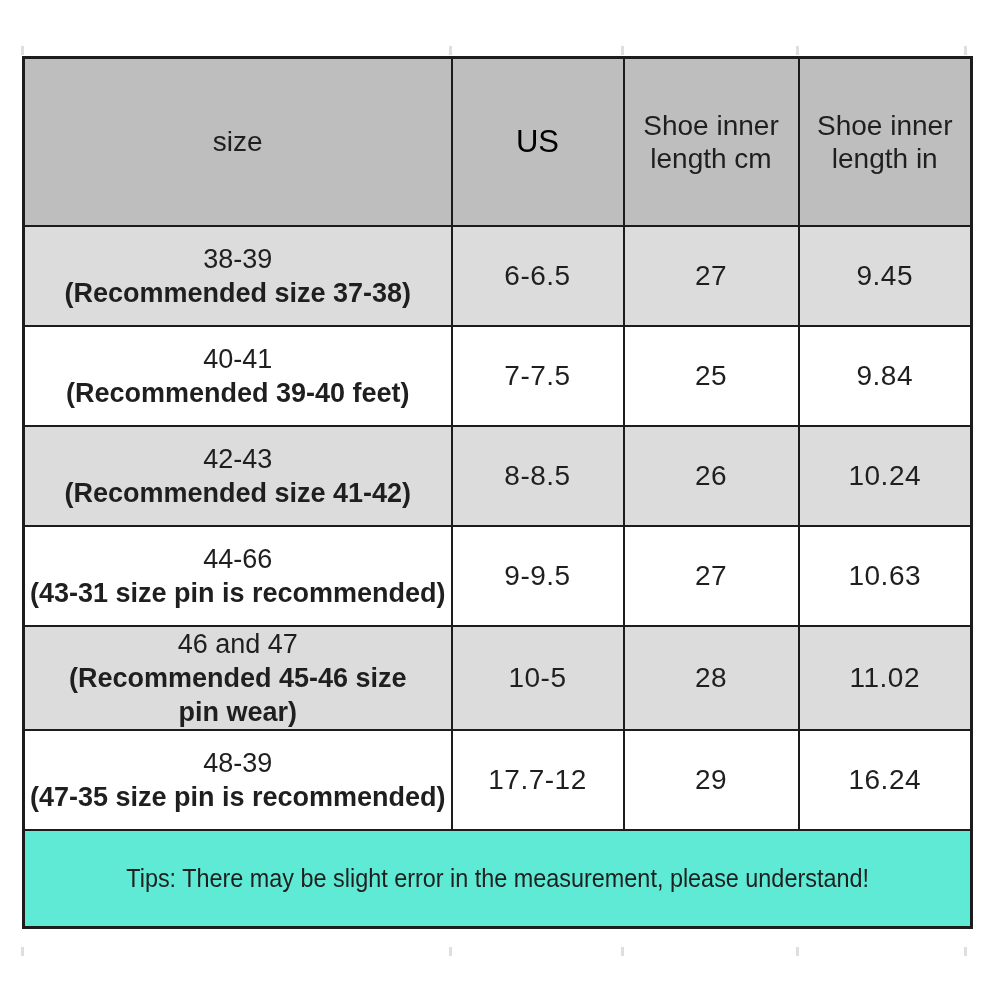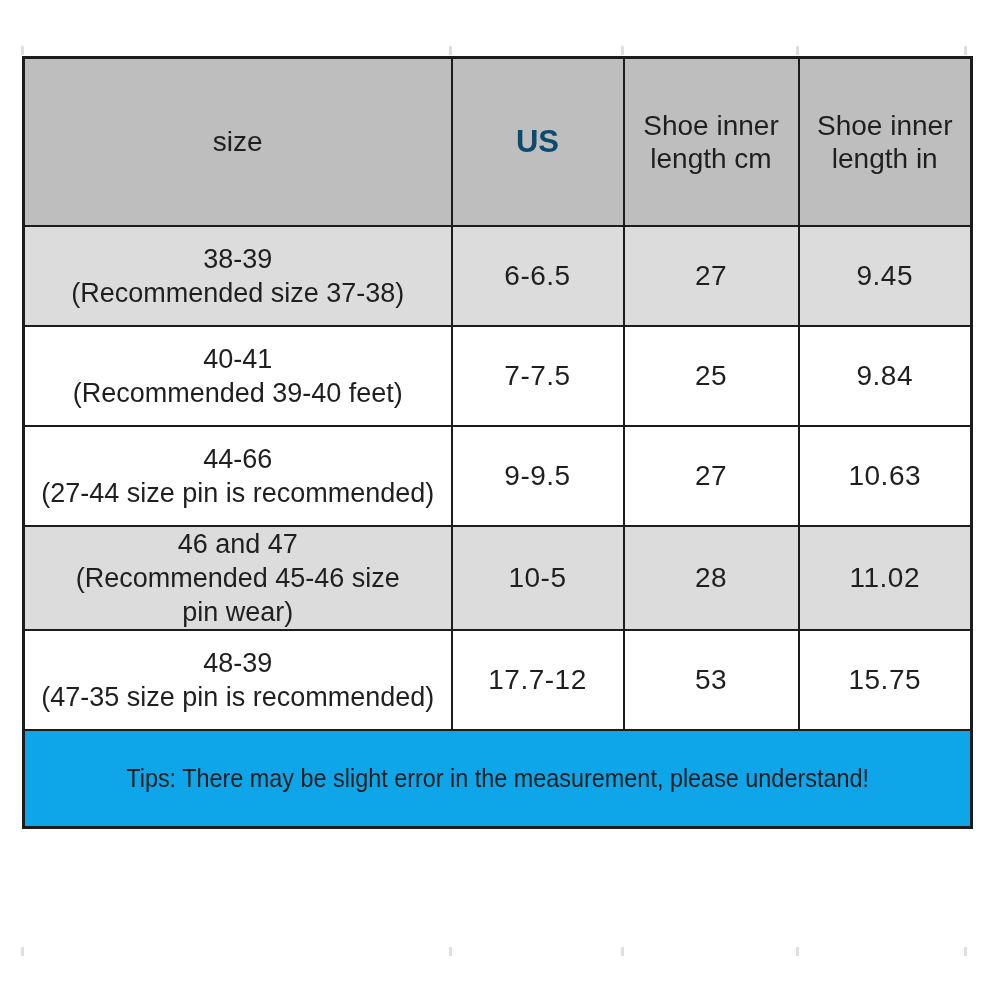--- a/index.html
+++ b/index.html
@@ -32,30 +32,30 @@
   tr.tip-row{height:98px;}
   .header-row th{
     background:#bebebe;
     font-size:28px;
     font-weight:400;
     white-space:pre-line;
     line-height:33px;
   }
   .header-row th.us-header{
     font-size:31px;
-    font-weight:700;
-    color:#0c4a6e;
+    font-weight:400;
+    color:#000000;
   }
   .row-gray td{background:#dcdcdc;}
   .row-white td{background:#ffffff;}
   td.size-cell{font-size:27px;line-height:34px;}
-  td.size-cell .note{white-space:pre-line;}
+  td.size-cell .note{white-space:pre-line;font-weight:bold;}
   td.num-cell{font-size:28px;letter-spacing:0.5px;}
   .tip-row td{
-    background:#0ea5e9;
+    background:#5eead4;
     font-size:26px;
     white-space:nowrap;
   }
   .tip-row td span{
     display:inline-block;
     transform:scaleX(0.9);
     transform-origin:center;
   }
   .tick{
     position:absolute;
@@ -110,25 +110,34 @@
   <tr class="data-row row-white">
     <td class="size-cell">
       <div>40-41</div>
       <div class="note">(Recommended 39-40 feet)</div>
     </td>
     <td class="num-cell">7-7.5</td>
     <td class="num-cell">25</td>
     <td class="num-cell">9.84</td>
   </tr>
 
+  <tr class="data-row row-gray">
+    <td class="size-cell">
+      <div>42-43</div>
+      <div class="note">(Recommended size 41-42)</div>
+    </td>
+    <td class="num-cell">8-8.5</td>
+    <td class="num-cell">26</td>
+    <td class="num-cell">10.24</td>
+  </tr>
 
   <tr class="data-row row-white">
     <td class="size-cell">
       <div>44-66</div>
-      <div class="note">(27-44 size pin is recommended)</div>
+      <div class="note">(43-31 size pin is recommended)</div>
     </td>
     <td class="num-cell">9-9.5</td>
     <td class="num-cell">27</td>
     <td class="num-cell">10.63</td>
   </tr>
 
   <tr class="data-row row-gray">
     <td class="size-cell">
       <div>46 and 47</div>
       <div class="note">(Recommended 45-46 size
@@ -138,22 +147,22 @@
     <td class="num-cell">28</td>
     <td class="num-cell">11.02</td>
   </tr>
 
   <tr class="data-row row-white">
     <td class="size-cell">
       <div>48-39</div>
       <div class="note">(47-35 size pin is recommended)</div>
     </td>
     <td class="num-cell">17.7-12</td>
-    <td class="num-cell">53</td>
-    <td class="num-cell">15.75</td>
+    <td class="num-cell">29</td>
+    <td class="num-cell">16.24</td>
   </tr>
 
   <tr class="tip-row">
     <td colspan="4">
       <span>Tips: There may be slight error in the measurement, please understand!</span>
     </td>
   </tr>
 </tbody>
   </table>
 

